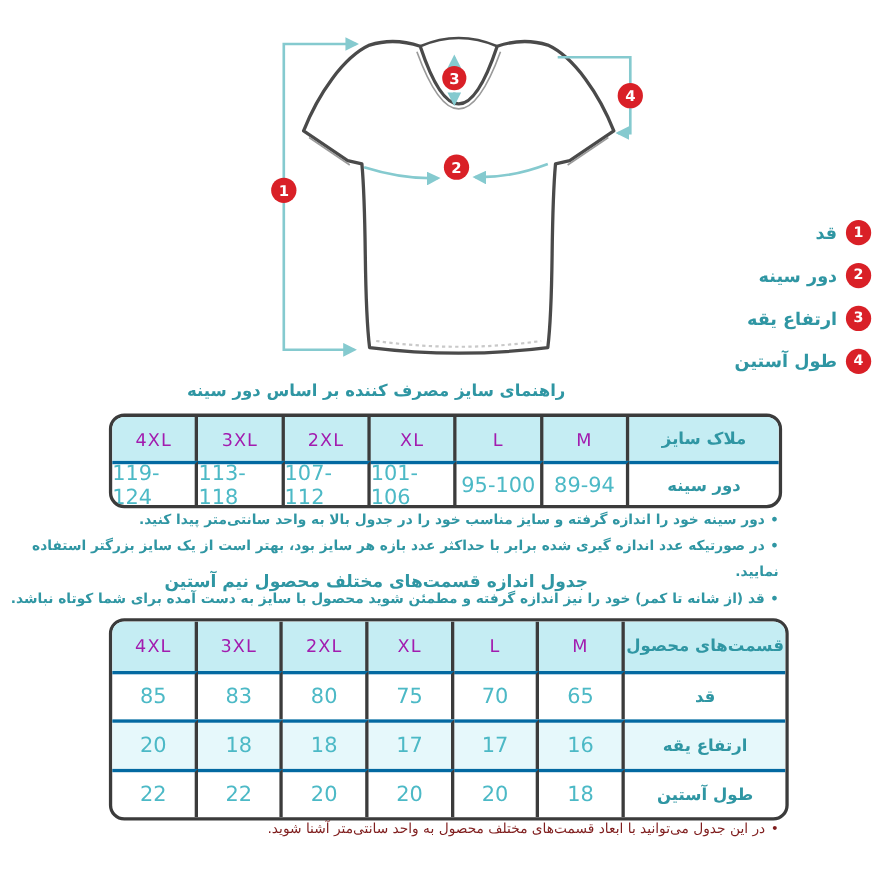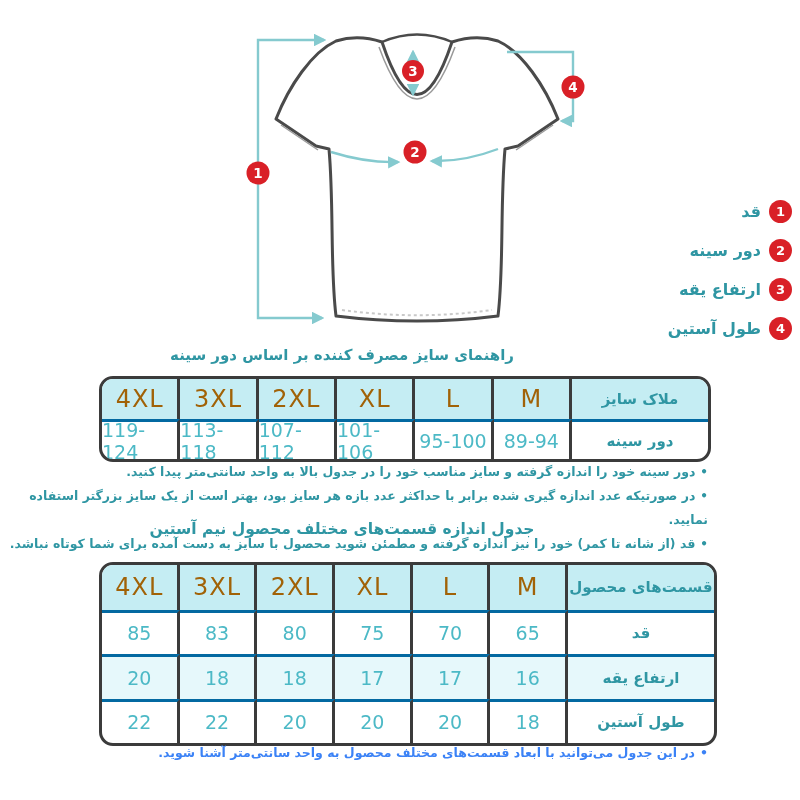--- a/index.html
+++ b/index.html
@@ -39,32 +39,32 @@
   #parts-table{top:562px;width:612px;grid-template-columns:146px repeat(6,1fr);grid-auto-rows:44.5px;}
   .cell{
     display:flex;align-items:center;justify-content:center;
     border-top:3px solid #0369a1;border-inline-start:3px solid #3b3b3b;
     min-width:0;
   }
   .cell:nth-child(-n+7){border-top:none;}
   .cell:nth-child(7n+1){border-inline-start:none;}
   .head{background:#c5edf3;}
   .alt{background:#e6f8fb;}
-  .size-txt{font-size:24px;color:#a16207;letter-spacing:1px;}
+  .size-txt{font-size:16px;color:#a21caf;letter-spacing:1px;}
   .val-txt{font-size:19px;color:#4cb9c6;direction:ltr;}
   .plabel{font-size:15px;font-weight:bold;color:#2f96a3;}
   
   .notes{
     position:absolute;top:460px;right:92px;direction:rtl;text-align:right;
     color:#2f96a3;font-weight:bold;font-size:12.5px;line-height:24px;
   }
   .note-line .bullet{margin-left:5px;font-size:12px;}
   .footer-note{
     position:absolute;top:745px;right:92px;direction:rtl;text-align:right;
-    color:#3b82f6;font-weight:bold;font-size:12.5px;
+    color:#7f1d1d;font-weight:normal;font-size:12.5px;
   }
 </style>
 </head>
 <body>
 
 <svg class="diagram-svg" width="800" height="365" viewBox="0 0 800 365">
   <defs>
     <marker id="arr" viewBox="0 0 10 10" refX="8" refY="5" markerWidth="5.2" markerHeight="5.2" orient="auto-start-reverse">
       <path d="M0,0 L10,5 L0,10 z" fill="#85cacf"></path>
     </marker>

